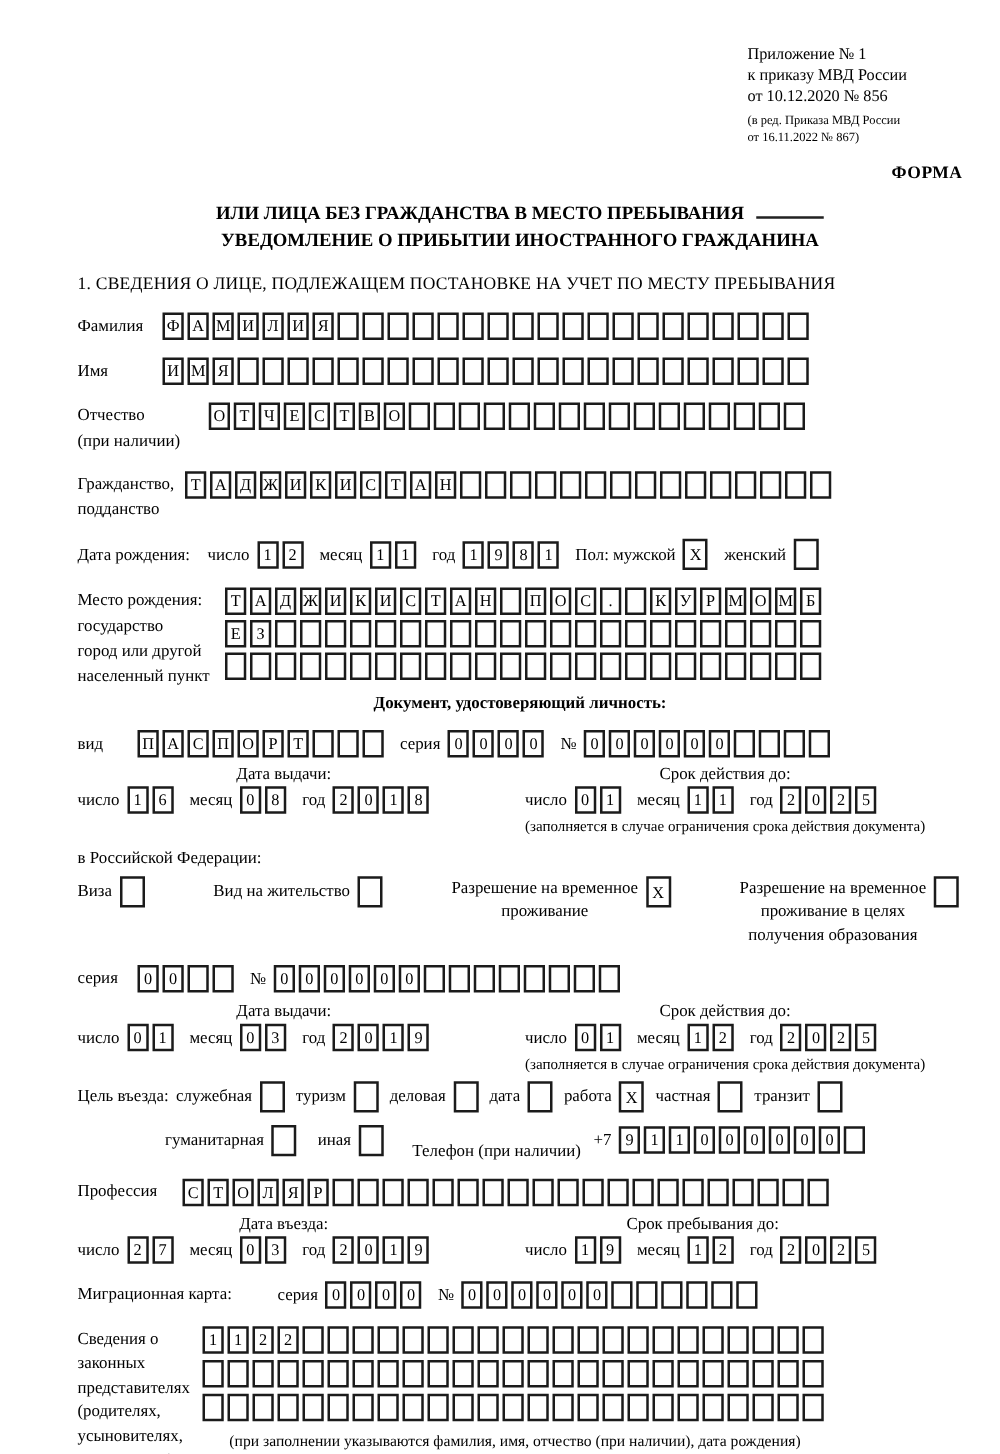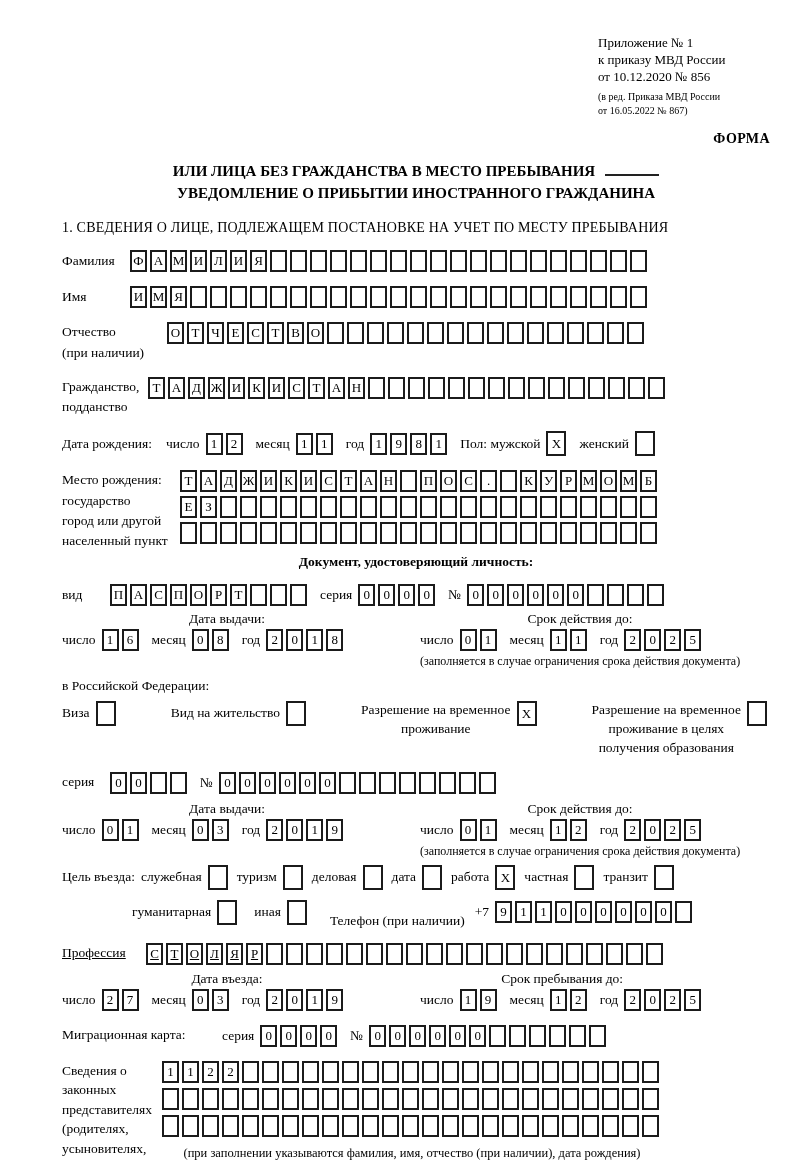--- a/index.html
+++ b/index.html
@@ -67,21 +67,21 @@
 <body>
 
 <div class="page">
 
   <div class="annot">
     <div>Приложение № 1</div>
     <div>к приказу МВД России</div>
     <div>от 10.12.2020 № 856</div>
     <div class="annot-note">
       <div>(в ред. Приказа МВД России</div>
-      <div>от 16.05.2022 № 867)</div>
+      <div>от 16.11.2022 № 867)</div>
     </div>
   </div>
 
   <div class="forma">ФОРМА</div>
 
   <div class="title">
     <div>
       <span>ИЛИ ЛИЦА БЕЗ ГРАЖДАНСТВА В МЕСТО ПРЕБЫВАНИЯ</span><span class="uline"></span>
     </div>
     <div>УВЕДОМЛЕНИЕ О ПРИБЫТИИ ИНОСТРАННОГО ГРАЖДАНИНА</div>
@@ -611,21 +611,21 @@
         <span class="cell">0</span>
         <span class="cell">0</span>
         <span class="cell">0</span>
         <span class="cell">0</span>
         <span class="cell">0</span>
         <span class="cell">0</span>
         <span class="cell"></span>
       </span>
   </div>
 
-  <div class="row" style="margin-bottom:6px;text-decoration:underline;">
+  <div class="row" style="margin-bottom:6px;">
     <span class="lbl" style="width:84px;">Профессия</span>
     <span class="boxrow">
         <span class="cell">С</span>
         <span class="cell">Т</span>
         <span class="cell">О</span>
         <span class="cell">Л</span>
         <span class="cell">Я</span>
         <span class="cell">Р</span>
         <span class="cell"></span>
         <span class="cell"></span>

